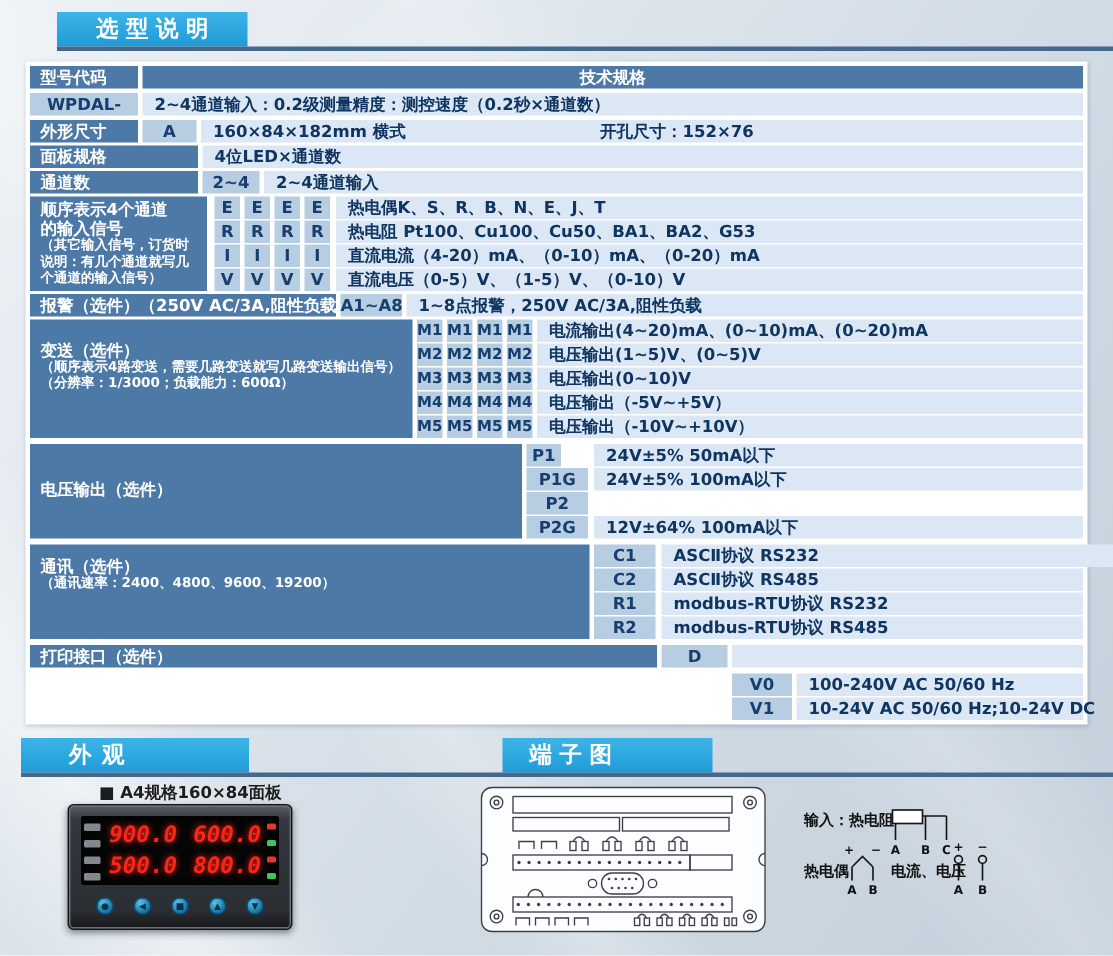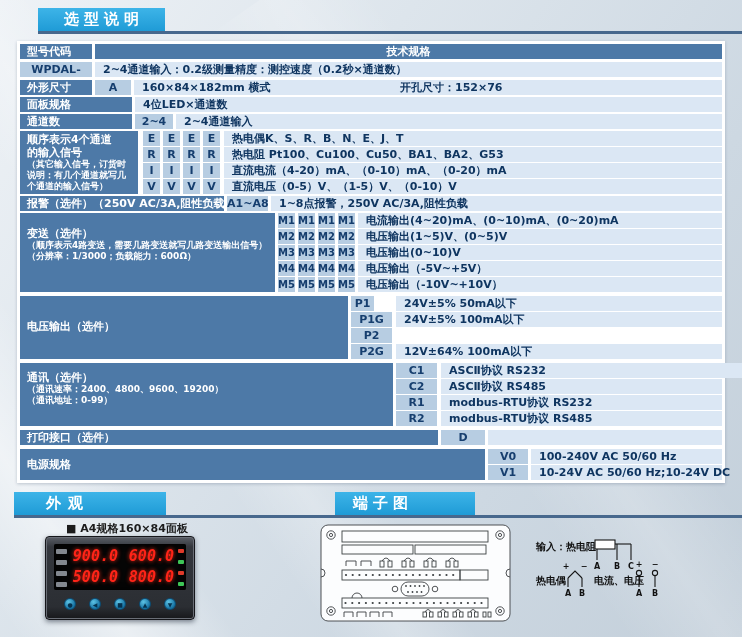--- a/index.html
+++ b/index.html
@@ -150,38 +150,34 @@
   <div class="cell desc" style="left:396px;top:296px;width:326px;">24V±5% 50mA以下</div>
   <div class="cell code" style="left:351px;top:312px;width:41px;">P1G</div>
   <div class="cell desc" style="left:396px;top:312px;width:326px;">24V±5% 100mA以下</div>
   <div class="cell code" style="left:351px;top:328px;width:41px;">P2</div>
   <div class="cell code" style="left:351px;top:344px;width:41px;">P2G</div>
   <div class="cell desc" style="left:396px;top:344px;width:326px;">12V±64% 100mA以下</div>
 
   <div class="cell dark block" style="left:20px;top:363px;width:373px;height:63px;padding-top:8px;">
     <span class="lbl">通讯（选件）</span>
     <span class="note">（通讯速率：2400、4800、9600、19200）</span>
-    <span class="note">（通讯地址：0-99）</span>
   </div>
   <div class="cell code" style="left:396px;top:363px;width:41px;">C1</div>
   <div class="cell desc" style="left:441px;top:363px;width:304px;">ASCⅡ协议 RS232</div>
   <div class="cell code" style="left:396px;top:379px;width:41px;">C2</div>
   <div class="cell desc" style="left:441px;top:379px;width:281px;">ASCⅡ协议 RS485</div>
   <div class="cell code" style="left:396px;top:395px;width:41px;">R1</div>
   <div class="cell desc" style="left:441px;top:395px;width:281px;">modbus-RTU协议 RS232</div>
   <div class="cell code" style="left:396px;top:411px;width:41px;">R2</div>
   <div class="cell desc" style="left:441px;top:411px;width:281px;">modbus-RTU协议 RS485</div>
 
   <div class="cell dark" style="left:20px;top:430px;width:418px;">打印接口（选件）</div>
   <div class="cell code" style="left:441px;top:430px;width:44px;">D</div>
   <div class="cell desc" style="left:488px;top:430px;width:234px;"></div>
 
-  <div class="cell dark block" style="left:20px;top:449px;width:465px;height:31px;padding-top:9px;">
-    <span class="lbl">电源规格</span>
-  </div>
   <div class="cell code" style="left:488px;top:449px;width:40px;">V0</div>
   <div class="cell desc" style="left:531px;top:449px;width:191px;">100-240V AC 50/60 Hz</div>
   <div class="cell code" style="left:488px;top:465px;width:40px;">V1</div>
   <div class="cell desc" style="left:531px;top:465px;width:191px;">10-24V AC 50/60 Hz;10-24V DC</div>
 
   <div class="tab" style="left:335px;top:492px;width:140px;padding-left:18px;"><span>端子图</span></div>
   <div class="tab" style="left:14px;top:492px;width:152px;padding-left:32px;letter-spacing:7px;"><span>外观</span></div>
   <div class="rule" style="left:14px;top:515px;width:728px;"></div>
 
   <div class="cap" style="left:66px;top:521px;">■ A4规格160×84面板</div>

